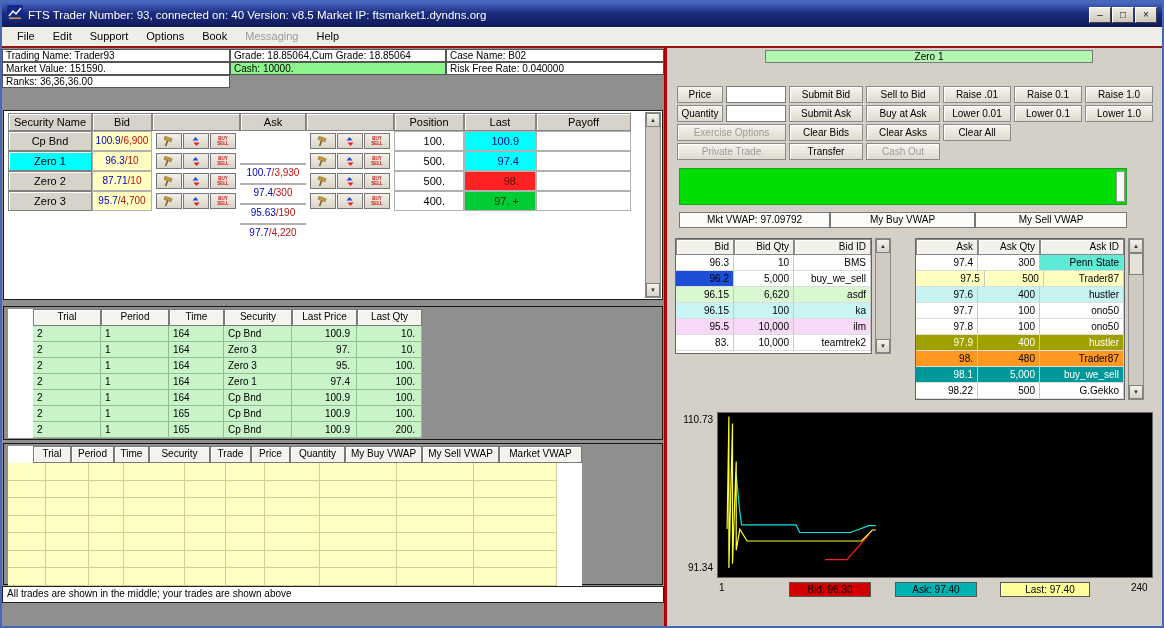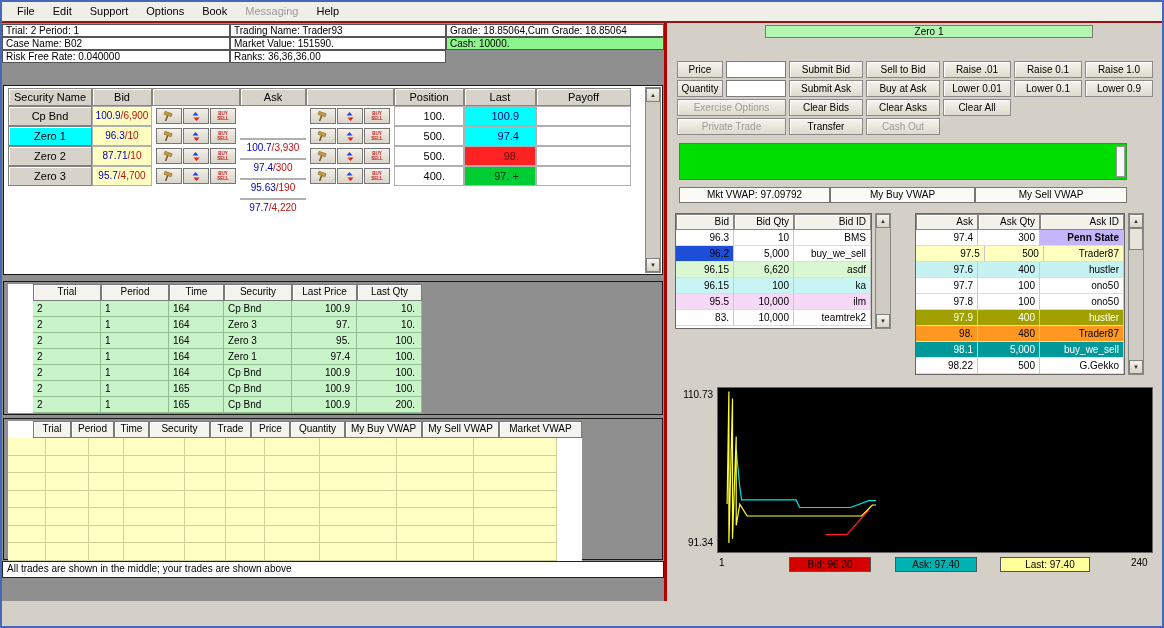--- a/index.html
+++ b/index.html
@@ -95,37 +95,51 @@
   .chart-box{position:absolute;left:50px;top:364px;width:436px;height:166px;background:#000;border:1px solid #666;}
   .xlab{position:absolute;top:534px;font-size:10px;}
   .legend-box{position:absolute;top:534px;height:15px;border:1px solid #555;font-size:10px;line-height:13px;
               text-align:center;}
 </style>
 </head>
 <body>
 
 <div class="window">
 
+  <div class="titlebar">
+    <span>
+      <svg width="16" height="16">
+          <rect width="16" height="16" rx="2" fill="#10288c"></rect>
+        <polyline points="2,11 6,6 9,9 14,3" stroke="#ffffff" stroke-width="1.5" fill="none"></polyline>
+        <rect x="2" y="12.5" width="12" height="1.5" fill="#d8a020"></rect>
+        </svg>
+    </span>
+    <span class="title-text">FTS Trader Number: 93, connected on: 40 Version: v8.5 Market IP: ftsmarket1.dyndns.org</span>
+    <span style="display:flex;">
+        <span class="winbtn">–</span>
+        <span class="winbtn">□</span>
+        <span class="winbtn">×</span>
+      </span>
+  </div>
 
   <div class="menubar">
       <div class="menu-item">File</div>
       <div class="menu-item">Edit</div>
       <div class="menu-item">Support</div>
       <div class="menu-item">Options</div>
       <div class="menu-item">Book</div>
       <div class="menu-item menu-disabled">Messaging</div>
       <div class="menu-item">Help</div>
     </div>
 
   <div class="content">
 
     <div class="left-pane">
 
       <div class="info-grid">
-          <div class="info-cell">Trial: 2 Period: 1</div>
           <div class="info-cell">Trading Name: Trader93</div>
           <div class="info-cell">Grade: 18.85064,Cum Grade: 18.85064</div>
           <div class="info-cell">Case Name: B02</div>
           <div class="info-cell">Market Value: 151590.</div>
           <div class="info-cell" style="background: rgb(141, 245, 141);">Cash: 10000.</div>
           <div class="info-cell">Risk Free Rate: 0.040000</div>
           <div class="info-cell">Ranks: 36,36,36.00</div>
         </div>
 
       <div class="panel securities-panel">
@@ -524,21 +538,21 @@
         <div class="obtn" style="grid-row:1;grid-column:5">Raise .01</div>
         <div class="obtn" style="grid-row:1;grid-column:6">Raise 0.1</div>
         <div class="obtn" style="grid-row:1;grid-column:7">Raise 1.0</div>
 
         <div class="olabel" style="grid-row:2;grid-column:1">Quantity</div>
         <input class="oinput" style="grid-area: 2 / 2;" value="">
         <div class="obtn" style="grid-row:2;grid-column:3">Submit Ask</div>
         <div class="obtn" style="grid-row:2;grid-column:4">Buy at Ask</div>
         <div class="obtn" style="grid-row:2;grid-column:5">Lower 0.01</div>
         <div class="obtn" style="grid-row:2;grid-column:6">Lower 0.1</div>
-        <div class="obtn" style="grid-row:2;grid-column:7">Lower 0.9</div>
+        <div class="obtn" style="grid-row:2;grid-column:7">Lower 1.0</div>
 
         <div class="obtn odis" style="grid-row:3;grid-column:1/3">Exercise Options</div>
         <div class="obtn" style="grid-row:3;grid-column:3">Clear Bids</div>
         <div class="obtn" style="grid-row:3;grid-column:4">Clear Asks</div>
         <div class="obtn" style="grid-row:3;grid-column:5">Clear All</div>
 
         <div class="obtn odis" style="grid-row:4;grid-column:1/3">Private Trade</div>
         <div class="obtn" style="grid-row:4;grid-column:3">Transfer</div>
         <div class="obtn odis" style="grid-row:4;grid-column:4">Cash Out</div>
       </div>
@@ -597,21 +611,21 @@
 
       <div class="book" style="left:248px;top:190px;width:210px;height:162px">
           <div class="book-row">
             <div class="bhead" style="width: 62px;">Ask</div>
             <div class="bhead" style="width: 62px;">Ask Qty</div>
             <div class="bhead" style="width: 84px;">Ask ID</div>
           </div>
           <div class="book-row">
             <div class="bcell" style="width: 62px; background: rgb(255, 255, 255);">97.4</div>
             <div class="bcell" style="width: 62px; background: rgb(255, 255, 255);">300</div>
-            <div class="bcell" style="width: 84px; background: #c4b5fd; font-weight: bold;">Penn State</div>
+            <div class="bcell" style="width: 84px; background: #5eead4;">Penn State</div>
           </div>
           <div class="book-row">
             <div class="bcell" style="width: 72px; background: rgb(255, 255, 192);">97.5</div>
             <div class="bcell" style="width: 62px; background: rgb(255, 255, 192);">500</div>
             <div class="bcell" style="width: 84px; background: rgb(255, 255, 192);">Trader87</div>
           </div>
           <div class="book-row">
             <div class="bcell" style="width: 62px; background: rgb(198, 242, 242);">97.6</div>
             <div class="bcell" style="width: 62px; background: rgb(198, 242, 242);">400</div>
             <div class="bcell" style="width: 84px; background: rgb(198, 242, 242);">hustler</div>

